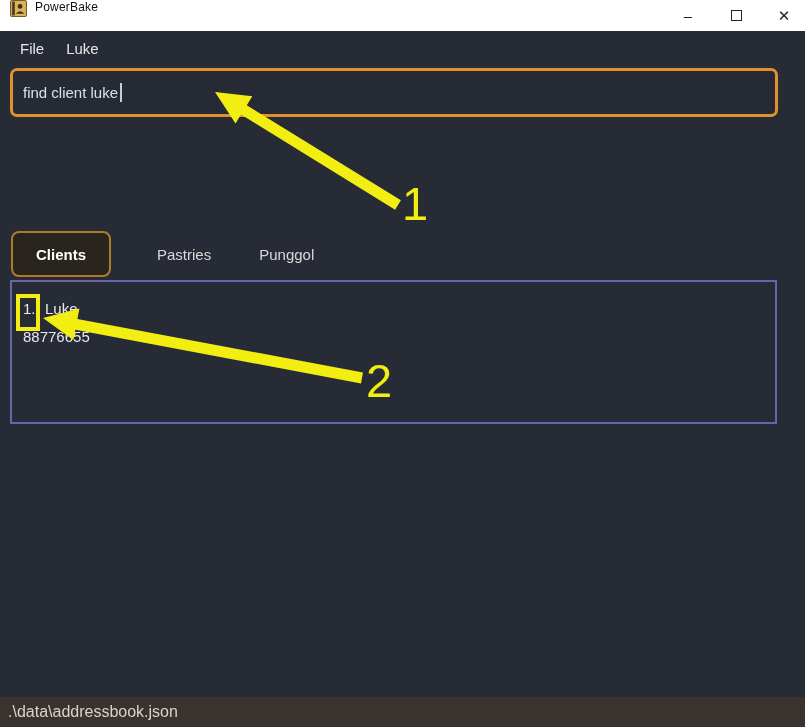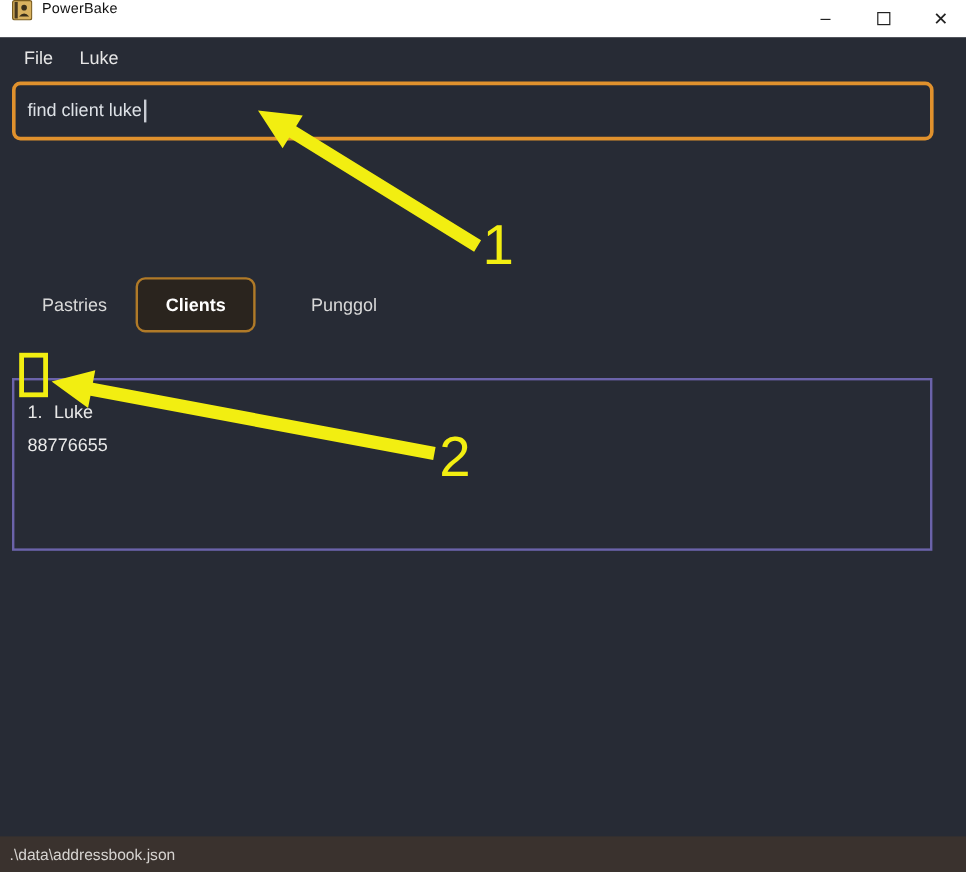--- a/index.html
+++ b/index.html
@@ -67,31 +67,31 @@
     display: flex; align-items: center;
   }
   .tab.active {
     border: 2px solid #b07a28; border-radius: 8px; background: #2a241e;
     color: #ffffff; font-weight: bold; padding: 0 23px; margin-right: 22px;
   }
 
   
   .client-panel {
     position: absolute; left: 10px; top: 280px; width: 767px; height: 144px;
-    border: 2px solid #6b63aa; background: #272b35; margin-top: 35px;
+    border: 2px solid #6b63aa; background: #272b35;
   }
   .client-item { padding: 17px 0 0 11px; font-size: 15px; color: #e9e9e9; }
   .client-line { height: 28px; line-height: 20px; }
   .client-index { display: inline-block; min-width: 15px; }
   .client-name { margin-left: 7px; }
 
   
   .statusbar {
     position: absolute; left: 0; top: 697px; width: 805px; height: 30px;
-    background: #3a322e; color: #d6d3d0; font-size: 13px;
+    background: #3a322e; color: #d6d3d0; font-size: 16px;
     display: flex; align-items: center; padding-left: 8px;
   }
 
   
   .annotation-layer { position: absolute; inset: 0; pointer-events: none; }
   .annotation-rect {
     position: absolute; left: 16px; top: 294px; width: 24px; height: 37px;
     border: 4px solid #f2ee11;
   }
   .annotation-num {
@@ -132,25 +132,25 @@
     <span class="menu-item">Luke</span>
   </div>
 
   <div class="command-box">
     <span>find client luke</span>
     <span class="caret"></span>
   </div>
 
 
   <div class="tabbar">
+    <div class="tab active">
+        <span>Clients</span>
+      </div>
     <div class="tab">
         <span>Pastries</span>
-      </div>
-    <div class="tab active">
-        <span>Clients</span>
       </div>
     <div class="tab">
         <span>Punggol</span>
       </div>
   </div>
 
   <div class="client-panel">
     <div class="client-item">
       <div class="client-line">
         <span class="client-index">1.</span><span class="client-name">Luke</span>

